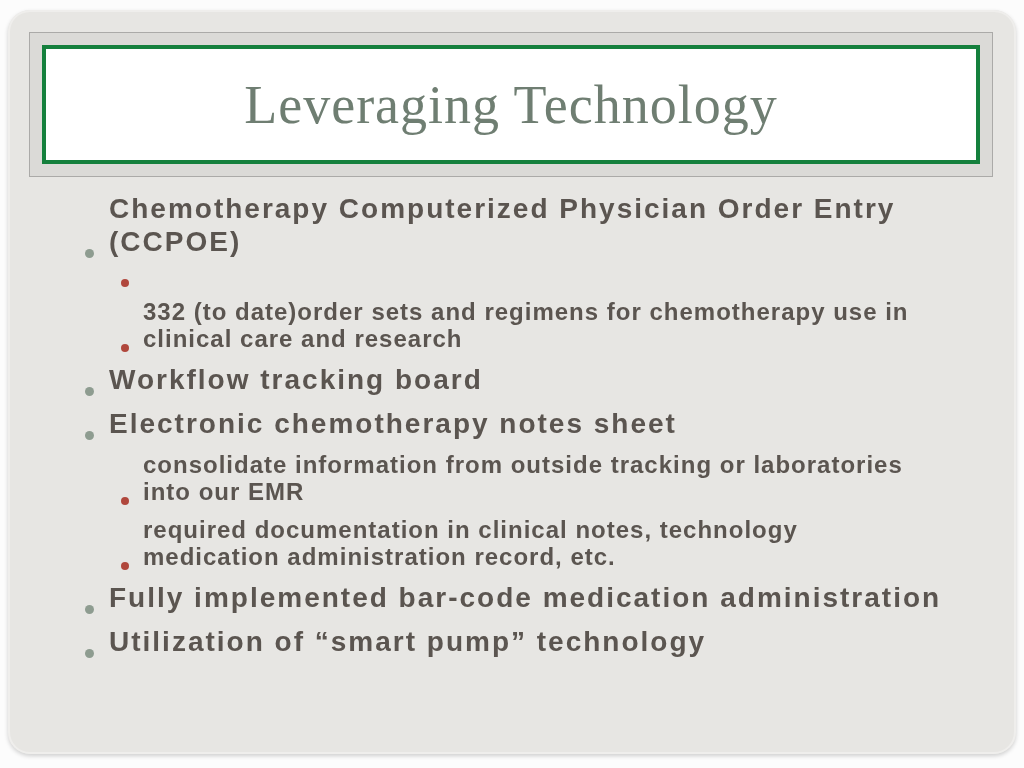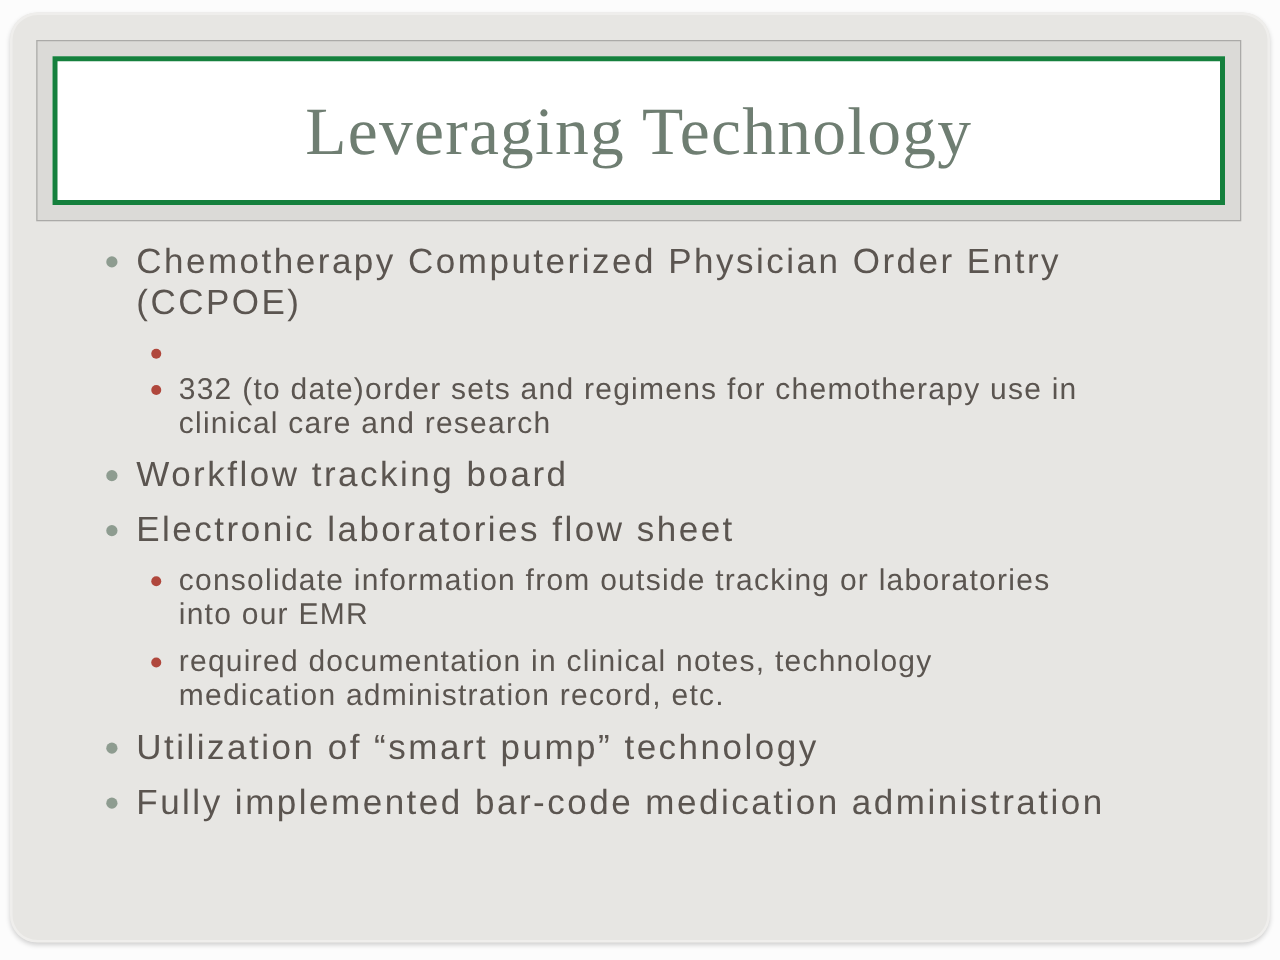--- a/index.html
+++ b/index.html
@@ -35,21 +35,21 @@
     font-weight:400;
     color:#6f7e72;
     letter-spacing:1px;
     white-space:nowrap;
   }
   
   .content{
     position:absolute;left:68px;top:182px;width:905px;
   }
   ul.bullets{list-style:none;margin:0;padding:0;}
-  li.item{display:flex;align-items:flex-start;margin-top:11px;}
+  li.item{display:flex;align-items:flex-end;margin-top:11px;font-weight:bold;}
   li.item:first-child{margin-top:0;}
   .dot{
     flex:0 0 auto;border-radius:50%;
     display:block;
   }
   li.l1 .dot{
     width:9px;height:9px;background:#8e9c90;
     margin:13px 15px 0 9px;
   }
   li.l2 .dot{
@@ -97,40 +97,40 @@
 clinical care and research</span>
       </li>
 
       <li class="item l1">
         <span class="dot"></span>
         <span class="txt">Workflow tracking board</span>
       </li>
 
       <li class="item l1">
         <span class="dot"></span>
-        <span class="txt">Electronic laboratories flow sheet</span>
+        <span class="txt">Electronic chemotherapy notes sheet</span>
       </li>
 
       <li class="item l2">
         <span class="dot"></span>
         <span class="txt">consolidate information from outside tracking or laboratories
 into our EMR</span>
       </li>
 
       <li class="item l2">
         <span class="dot"></span>
         <span class="txt">required documentation in clinical notes, technology
 medication administration record, etc.</span>
       </li>
 
       <li class="item l1">
         <span class="dot"></span>
-        <span class="txt">Utilization of “smart pump” technology</span>
+        <span class="txt">Fully implemented bar-code medication administration</span>
       </li>
 
       <li class="item l1">
         <span class="dot"></span>
-        <span class="txt">Fully implemented bar-code medication administration</span>
+        <span class="txt">Utilization of “smart pump” technology</span>
       </li>
 
     </ul>
   </div>
 </div>
 
 </body></html>

